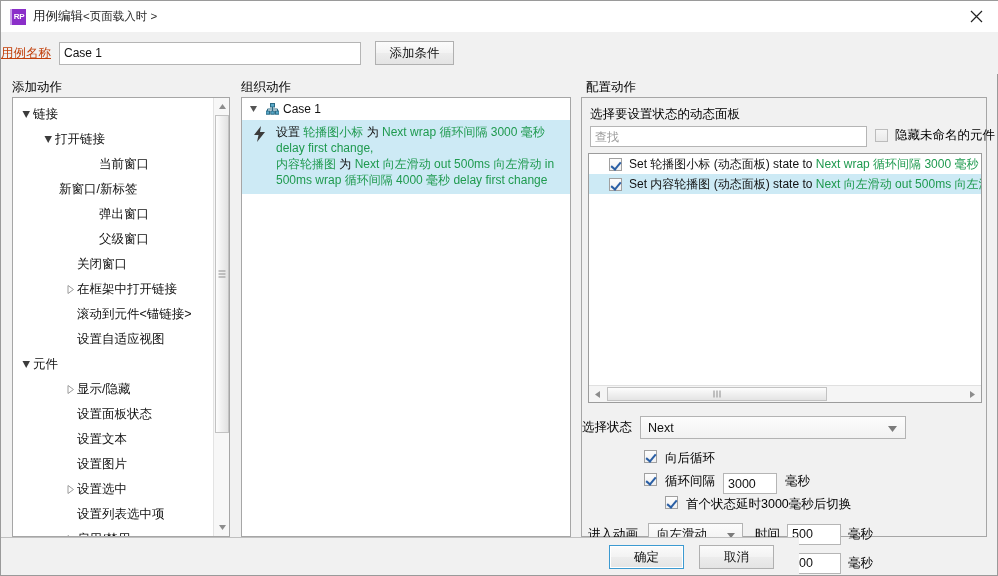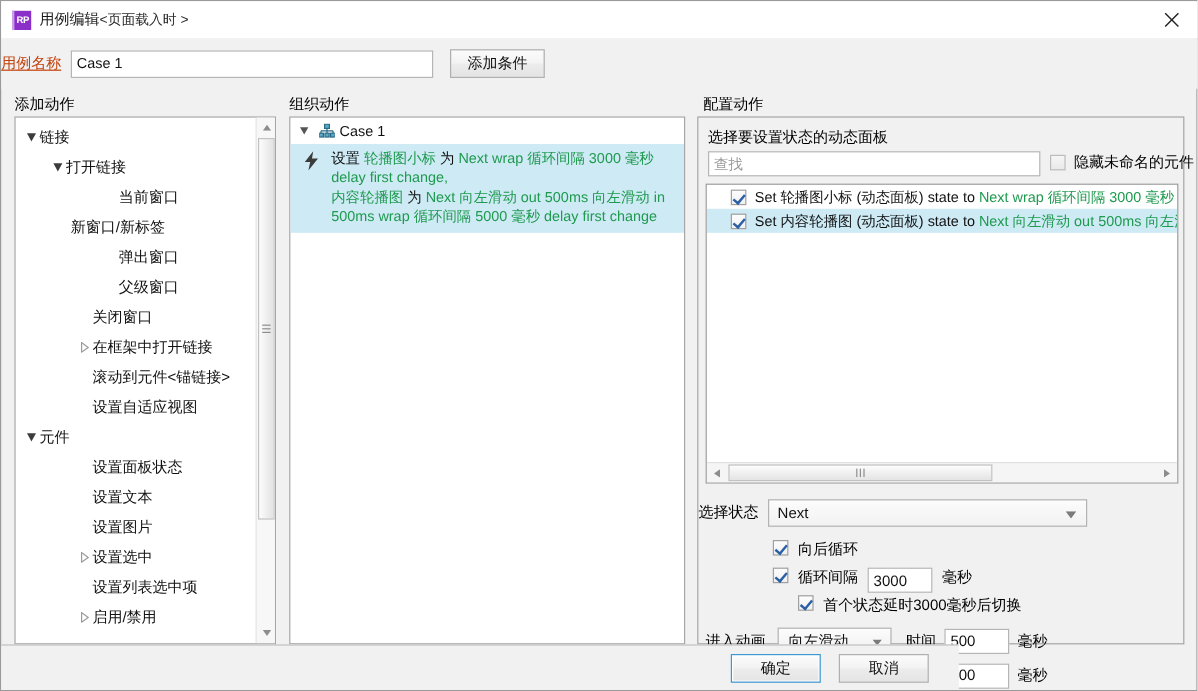--- a/index.html
+++ b/index.html
@@ -378,20 +378,28 @@
           <span class="arrow"></span>
           <span class="tlabel">设置自适应视图</span>
         </div>
         <div class="tnode" style="padding-left: 6px;">
           <span class="arrow">
             <svg width="9" height="9" viewBox="0 0 9 9">
               <path d="M0.5 1 L8 1 L4.2 8 Z" fill="#3c3c3c"></path>
             </svg>
           </span>
           <span class="tlabel">元件</span>
+        </div>
+        <div class="tnode" style="padding-left: 50px;">
+          <span class="arrow">
+            <svg width="9" height="9" viewBox="0 0 9 9">
+              <path d="M2 0.5 L2 8.5 L7.5 4.5 Z" fill="none" stroke="#9b9b9b" stroke-width="1"></path>
+            </svg>
+          </span>
+          <span class="tlabel">显示/隐藏</span>
         </div>
         <div class="tnode" style="padding-left: 50px;">
           <span class="arrow"></span>
           <span class="tlabel">设置面板状态</span>
         </div>
         <div class="tnode" style="padding-left: 50px;">
           <span class="arrow"></span>
           <span class="tlabel">设置文本</span>
         </div>
         <div class="tnode" style="padding-left: 50px;">
@@ -466,21 +474,21 @@
             <path d="M8 0 L1 9 L5.5 9 L4 16 L12 6 L7 6 Z" fill="#3b3b3b"></path>
           </svg>
       </div>
       <div class="act-text">
         <span class="k">设置</span>
         <span class="g">轮播图小标</span>
         <span class="k">为</span>
         <span class="g">Next wrap 循环间隔 3000 毫秒 delay first change,</span><br>
         <span class="g">内容轮播图</span>
         <span class="k">为</span>
-        <span class="g">Next 向左滑动 out 500ms 向左滑动 in 500ms wrap 循环间隔 5000 毫秒 delay first change</span>
+        <span class="g">Next 向左滑动 out 500ms 向左滑动 in 500ms wrap 循环间隔 4000 毫秒 delay first change</span>
       </div>
     </div>
   </div>
 
   <div id="panel-right-box">
 
     <div class="rp-label">选择要设置状态的动态面板</div>
 
     <input class="search-input" type="text" placeholder="查找" style="">
 

